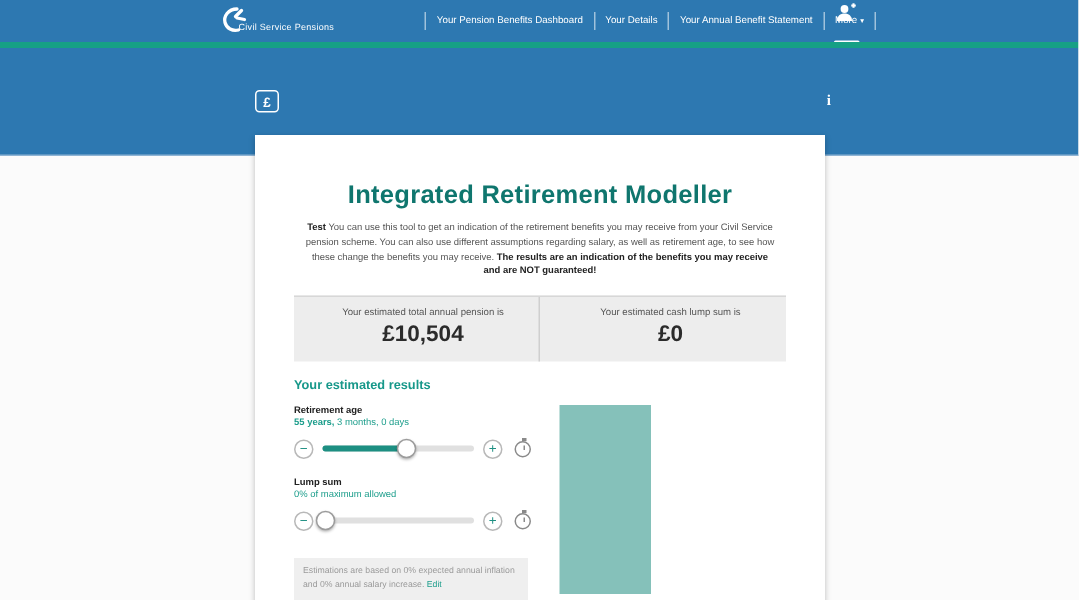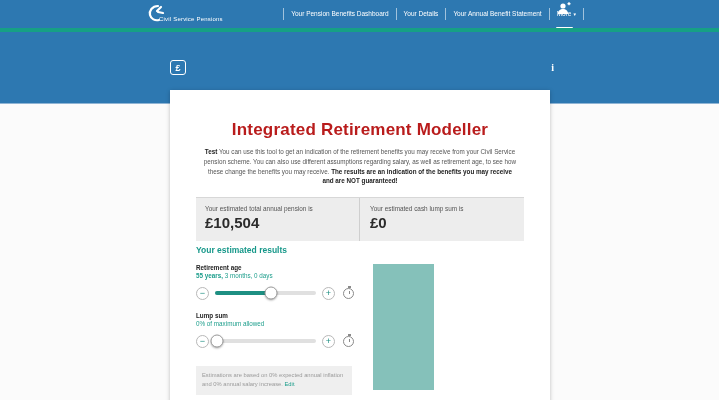--- a/index.html
+++ b/index.html
@@ -29,32 +29,32 @@
     border-bottom:1px solid #8fb4d4; }
   .banner-inner { position:absolute; left:170px; right:165px; top:28px; display:flex; align-items:center; }
   .pound-badge { width:16px; height:15px; border:1.5px solid #fff; border-radius:3px;
     color:#fff; font-size:9px; font-weight:bold; display:flex; align-items:center; justify-content:center; }
   .banner-title { color:#fff; font-size:11.5px; margin-left:10px; letter-spacing:.3px; }
   .info-icon { margin-left:auto; color:#fff; font-size:10px; font-weight:bold; font-family:"Liberation Serif", serif; cursor:pointer; }
 
   
   .card { position:absolute; left:170px; top:90px; width:380px; height:330px; background:#fff;
     box-shadow:0 1px 4px rgba(0,0,0,.25); padding:30px 26px 0 26px; }
-  .card-title { text-align:center; color:#b91c1c; font-size:17px; font-weight:bold; letter-spacing:.2px; }
+  .card-title { text-align:center; color:#0f766e; font-size:17px; font-weight:bold; letter-spacing:.2px; }
   .intro { margin:7px 6px 0 6px; text-align:center; font-size:6.3px; line-height:1.55; color:#555; }
   .intro b { color:#222; }
 
   .summary { margin-top:11px; background:#ededed; border-top:1px solid #d7d7d7;
-    display:flex; height:44px; }
+    display:flex; height:44px;text-align:center; }
   .summary-cell { flex:1; padding:7px 0 0 9px; }
   .summary-cell + .summary-cell { border-left:1px solid #cfcfcf; padding-left:10px; }
   .summary-label { font-size:6.4px; color:#555; }
   .summary-value { font-size:15px; font-weight:bold; color:#2b2b2b; margin-top:2px; }
 
-  .results-heading { margin-top:4px; color:#17988a; font-size:8.5px; font-weight:bold; }
+  .results-heading { margin-top:10px; color:#17988a; font-size:8.5px; font-weight:bold; }
 
   .content-row { margin-top:9px; display:flex; }
   .controls { width:158px; flex:none; }
   .ctl-label { font-size:6.3px; font-weight:bold; color:#222; }
   .ctl-value { font-size:6.3px; color:#1d9e8c; margin-top:1px; }
   .ctl-value b { font-weight:bold; }
   .slider-row { display:flex; align-items:center; margin-top:6px; margin-bottom:11px; height:16px; }
   .round-btn { width:13px; height:13px; flex:none; border:1px solid #b8b8b8; border-radius:50%;
     color:#1d8f82; font-size:9px; line-height:11px; text-align:center; background:#fff; cursor:pointer; }
   .track { position:relative; flex:1; height:4px; background:#e0e0e0; border-radius:2px; margin:0 6px; }

